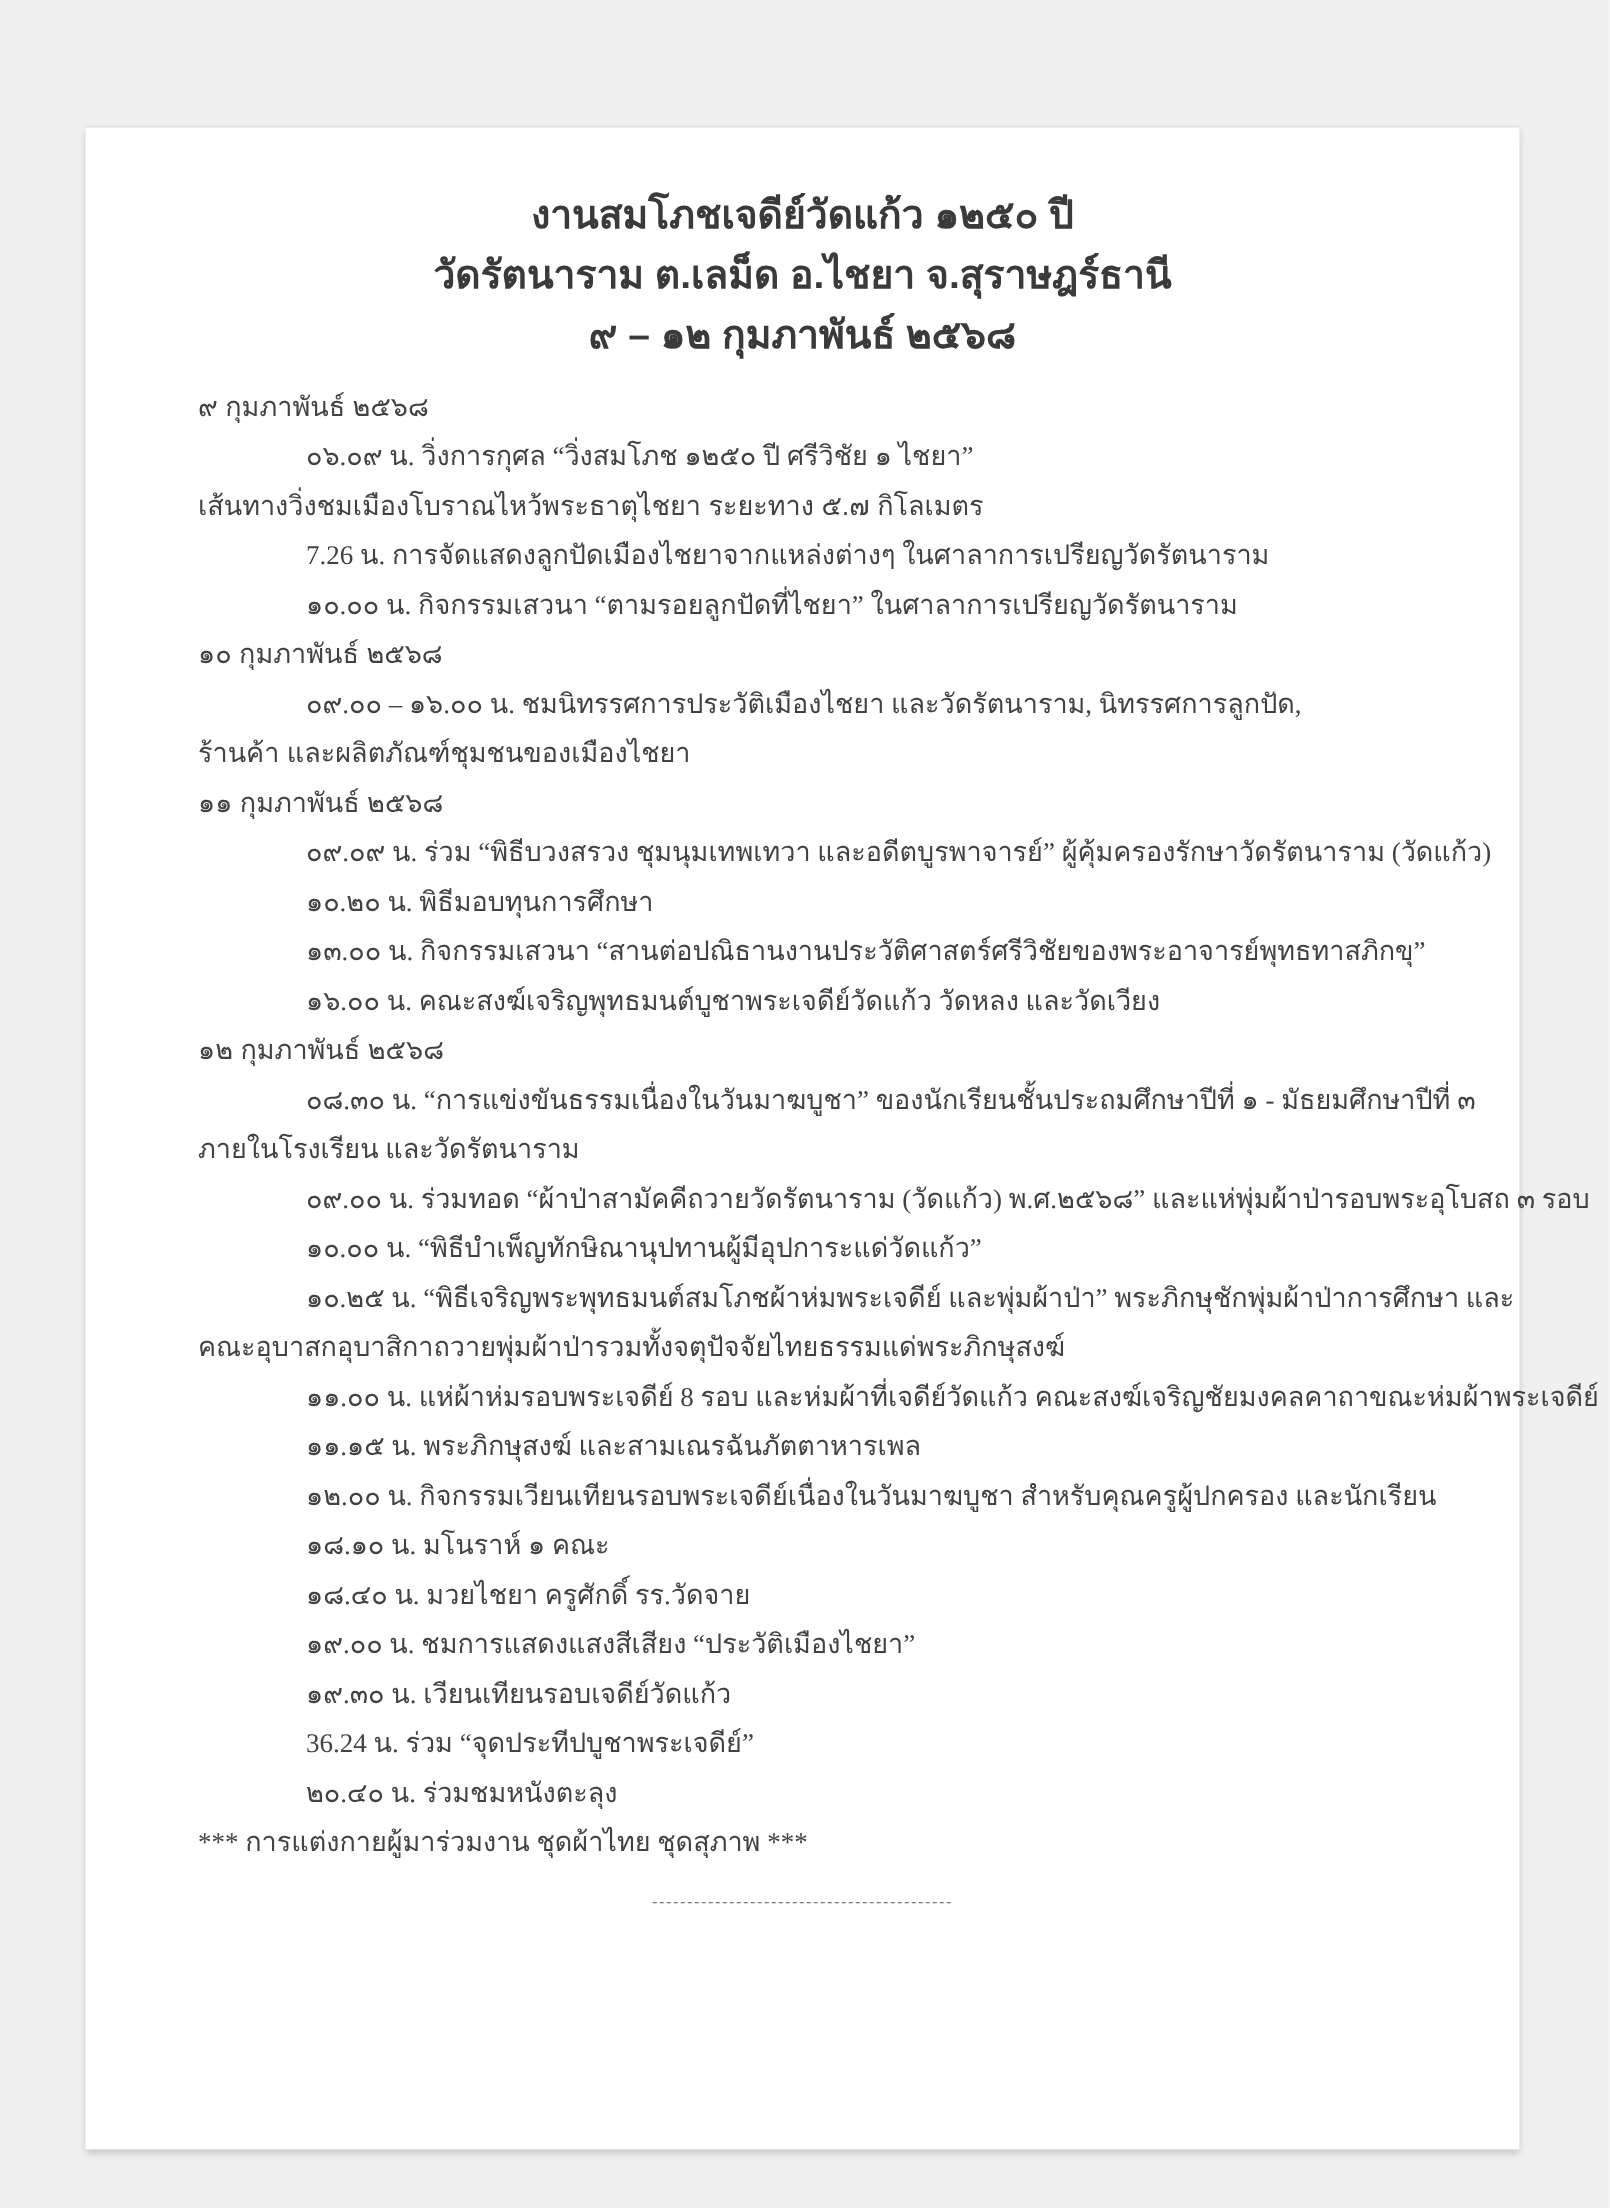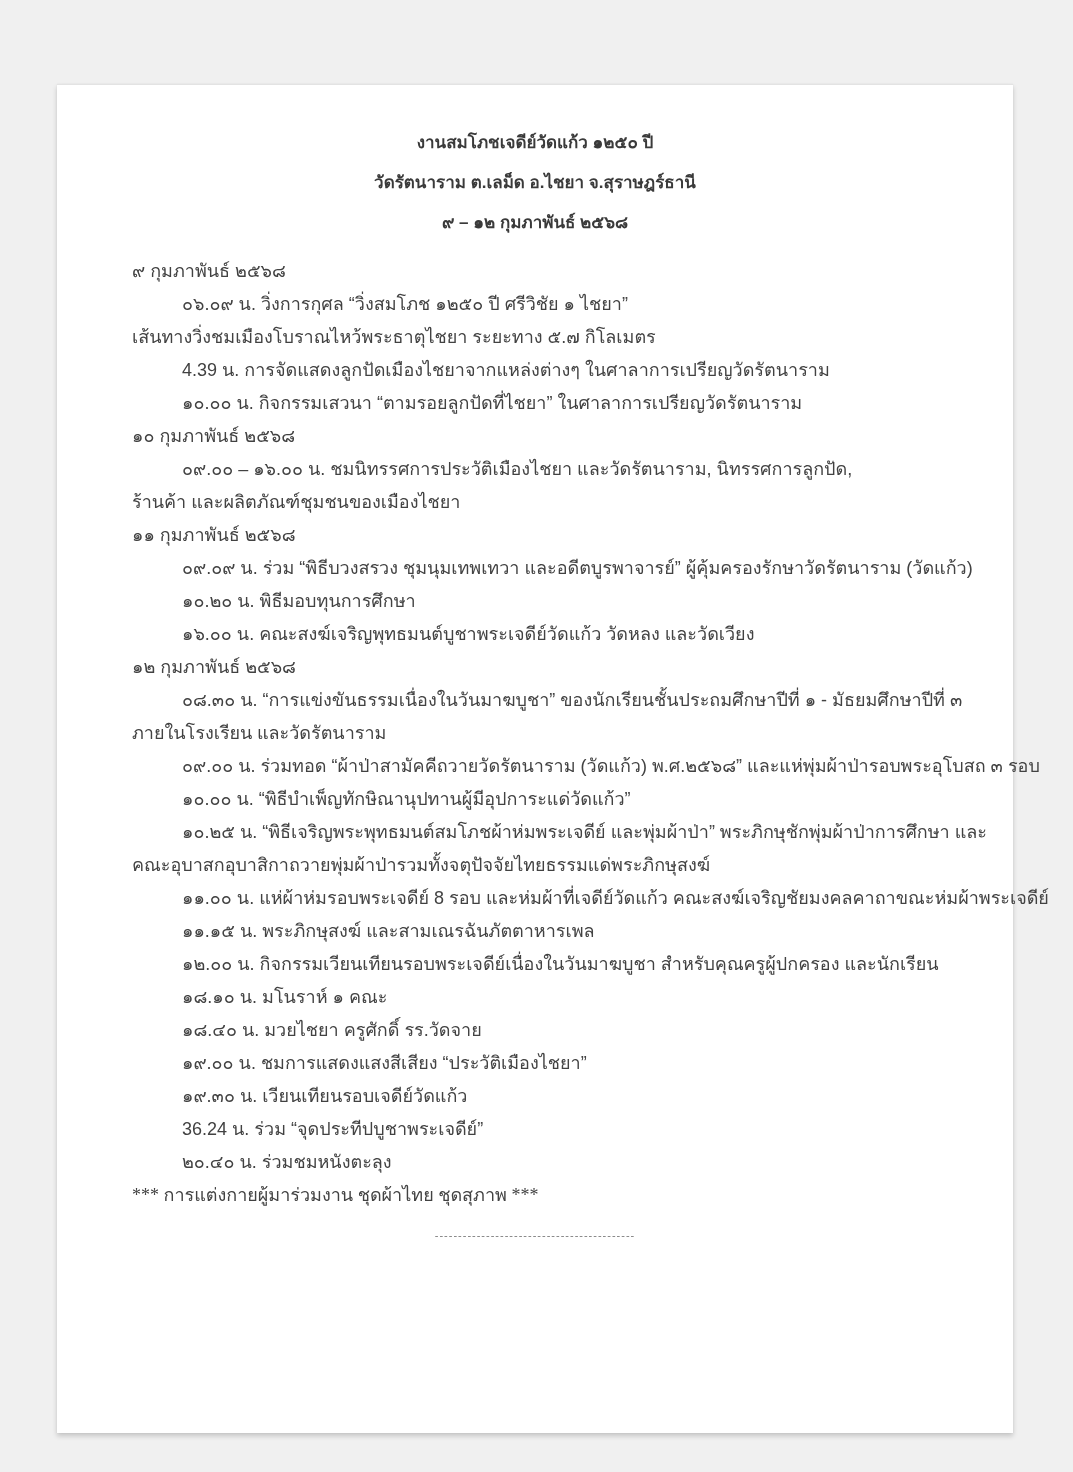--- a/index.html
+++ b/index.html
@@ -27,39 +27,39 @@
     padding: 38px 30px 0 75px;
     color: #3f3f3f;
   }
   .title-block {
     text-align: center;
     margin-bottom: 12px;
     
     margin-left: -45px;
   }
   .title-line {
-    font-size: 17px;
+    font-size: 26px;
     font-weight: 700;
     line-height: 40px;
     color: #3a3a3a;
     white-space: nowrap;
   }
   .doc-body {
     font-size: 18px;
     line-height: 33px;
     color: #424242;
   }
   .date-heading {
     white-space: nowrap;
   }
   .line {
     white-space: nowrap;
   }
   .ind0 { margin-left: 0; font-family: Liberation Serif, serif; }
-  .ind1 { margin-left: 50px; }
+  .ind1 { margin-left: 72px; font-family: Liberation Serif, serif; }
   .ind2 { }
   .separator {
     text-align: center;
     margin-left: -45px;
     margin-top: 16px;
     font-size: 11px;
     letter-spacing: 1px;
     color: #7a7a7a;
     line-height: 14px;
   }
@@ -73,30 +73,31 @@
     <div class="title-line">งานสมโภชเจดีย์วัดแก้ว ๑๒๕๐ ปี</div>
     <div class="title-line">วัดรัตนาราม ต.เลม็ด อ.ไชยา จ.สุราษฎร์ธานี</div>
     <div class="title-line">๙ – ๑๒ กุมภาพันธ์ ๒๕๖๘</div>
   </div>
 
   <div class="doc-body">
 
     <div class="date-heading">๙ กุมภาพันธ์ ๒๕๖๘</div>
     <div class="line ind1">๐๖.๐๙ น. วิ่งการกุศล “วิ่งสมโภช ๑๒๕๐ ปี ศรีวิชัย ๑ ไชยา”</div>
     <div class="line ind2">เส้นทางวิ่งชมเมืองโบราณไหว้พระธาตุไชยา ระยะทาง ๕.๗ กิโลเมตร</div>
-    <div class="line ind1">4.39 น. การจัดแสดงลูกปัดเมืองไชยาจากแหล่งต่างๆ ในศาลาการเปรียญวัดรัตนาราม</div>
+    <div class="line ind1">7.26 น. การจัดแสดงลูกปัดเมืองไชยาจากแหล่งต่างๆ ในศาลาการเปรียญวัดรัตนาราม</div>
     <div class="line ind1">๑๐.๐๐ น. กิจกรรมเสวนา “ตามรอยลูกปัดที่ไชยา” ในศาลาการเปรียญวัดรัตนาราม</div>
 
     <div class="date-heading">๑๐ กุมภาพันธ์ ๒๕๖๘</div>
     <div class="line ind1">๐๙.๐๐ – ๑๖.๐๐ น. ชมนิทรรศการประวัติเมืองไชยา และวัดรัตนาราม, นิทรรศการลูกปัด,</div>
     <div class="line ind2">ร้านค้า และผลิตภัณฑ์ชุมชนของเมืองไชยา</div>
 
     <div class="date-heading">๑๑ กุมภาพันธ์ ๒๕๖๘</div>
     <div class="line ind1">๐๙.๐๙ น. ร่วม “พิธีบวงสรวง ชุมนุมเทพเทวา และอดีตบูรพาจารย์” ผู้คุ้มครองรักษาวัดรัตนาราม (วัดแก้ว)</div>
     <div class="line ind1">๑๐.๒๐ น. พิธีมอบทุนการศึกษา</div>
+    <div class="line ind1">๑๓.๐๐ น. กิจกรรมเสวนา “สานต่อปณิธานงานประวัติศาสตร์ศรีวิชัยของพระอาจารย์พุทธทาสภิกขุ”</div>
     <div class="line ind1">๑๖.๐๐ น. คณะสงฆ์เจริญพุทธมนต์บูชาพระเจดีย์วัดแก้ว วัดหลง และวัดเวียง</div>
 
     <div class="date-heading">๑๒ กุมภาพันธ์ ๒๕๖๘</div>
     <div class="line ind1">๐๘.๓๐ น. “การแข่งขันธรรมเนื่องในวันมาฆบูชา” ของนักเรียนชั้นประถมศึกษาปีที่ ๑ - มัธยมศึกษาปีที่ ๓</div>
     <div class="line ind0">ภายในโรงเรียน และวัดรัตนาราม</div>
     <div class="line ind1">๐๙.๐๐ น. ร่วมทอด “ผ้าป่าสามัคคีถวายวัดรัตนาราม (วัดแก้ว) พ.ศ.๒๕๖๘” และแห่พุ่มผ้าป่ารอบพระอุโบสถ ๓ รอบ</div>
     <div class="line ind1">๑๐.๐๐ น. “พิธีบำเพ็ญทักษิณานุปทานผู้มีอุปการะแด่วัดแก้ว”</div>
     <div class="line ind1">๑๐.๒๕ น. “พิธีเจริญพระพุทธมนต์สมโภชผ้าห่มพระเจดีย์ และพุ่มผ้าป่า” พระภิกษุชักพุ่มผ้าป่าการศึกษา และ</div>
     <div class="line ind2">คณะอุบาสกอุบาสิกาถวายพุ่มผ้าป่ารวมทั้งจตุปัจจัยไทยธรรมแด่พระภิกษุสงฆ์</div>
     <div class="line ind1">๑๑.๐๐ น. แห่ผ้าห่มรอบพระเจดีย์ 8 รอบ และห่มผ้าที่เจดีย์วัดแก้ว คณะสงฆ์เจริญชัยมงคลคาถาขณะห่มผ้าพระเจดีย์</div>

